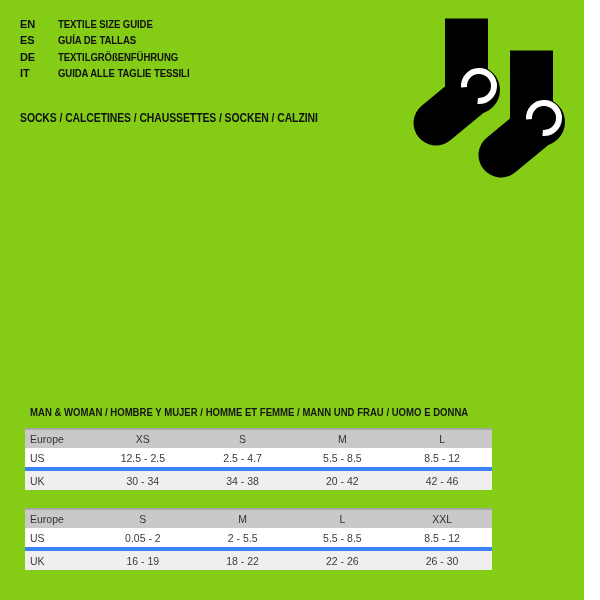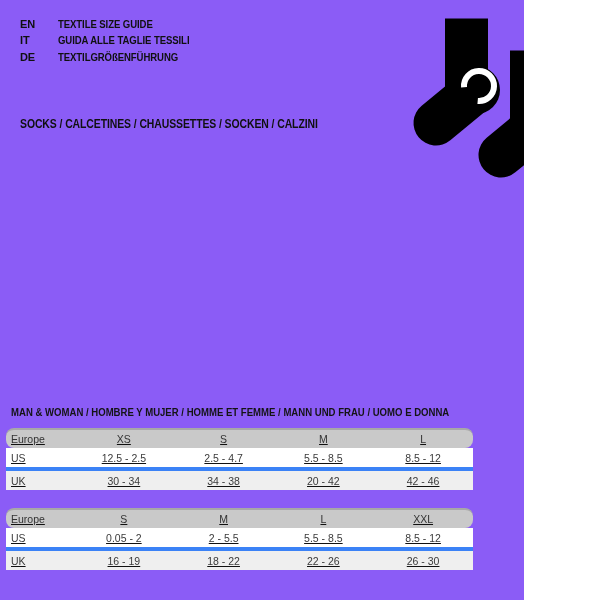--- a/index.html
+++ b/index.html
@@ -1,62 +1,66 @@
 <!DOCTYPE html>
 <html><head>
 <meta charset="utf-8">
 <style>
   html,body{margin:0;padding:0;background:#fff;}
   .canvas{
-    position:relative;width:524px;height:600px;background:#8b5cf6;overflow:hidden;
+    position:relative;width:584px;height:600px;background:#84cc16;overflow:hidden;
     font-family:"Liberation Sans",sans-serif;color:#111;
   }
   
   .cond{display:inline-block;transform:scaleX(0.87);transform-origin:0 50%;white-space:nowrap;}
 
   
   .lang-block{position:absolute;left:20px;top:16px;}
   .lang-row{display:flex;align-items:center;height:16.3px;font-size:11px;font-weight:bold;letter-spacing:-0.1px;color:#101010;}
   .lang-code{width:38px;flex:0 0 38px;}
 
   
-  .product-line{position:absolute;left:20px;top:117px;font-size:12px;font-weight:bold;letter-spacing:-0.1px;color:#101010;white-space:nowrap;}
+  .product-line{position:absolute;left:20px;top:111px;font-size:12px;font-weight:bold;letter-spacing:-0.1px;color:#101010;white-space:nowrap;}
 
   
   .socks-svg{position:absolute;left:400px;top:10px;width:180px;height:180px;}
 
   
-  .tbl-section{position:absolute;left:6px;width:467px;text-decoration:underline;}
+  .tbl-section{position:absolute;left:25px;width:467px;}
   .tbl-section.first{top:406px;}
   .tbl-section.second{top:508px;}
   .table-title{font-size:11px;font-weight:bold;line-height:13px;color:#141414;padding-left:5px;margin-bottom:9px;white-space:nowrap;}
   .size-table{width:467px;}
   .t-row{display:grid;grid-template-columns:68px 1fr 1fr 1fr 1fr;align-items:center;height:19px;font-size:10.5px;color:#3a3a3a;background:#ffffff;}
-  .t-row.head{background:#c9c9c9;border-top:2px solid #a8a8a8;color:#333333;height:18px;border-radius:8px;}
+  .t-row.head{background:#c9c9c9;border-top:2px solid #a8a8a8;color:#333333;height:18px;}
   .t-row.alt{background:#efefef;border-top:4px solid #3b82f6;}
   .t-cell{text-align:center;overflow:hidden;}
   .t-cell.lab{text-align:left;padding-left:5px;}
 </style>
 </head>
 <body>
 
 <div class="canvas">
 
   <div class="lang-block">
     <div class="lang-row">
       <span class="lang-code">EN</span>
       <span class="cond">TEXTILE SIZE GUIDE</span>
     </div>
     <div class="lang-row">
-      <span class="lang-code">IT</span>
-      <span class="cond">GUIDA ALLE TAGLIE TESSILI</span>
+      <span class="lang-code">ES</span>
+      <span class="cond">GUÍA DE TALLAS</span>
     </div>
     <div class="lang-row">
       <span class="lang-code">DE</span>
       <span class="cond">TEXTILGRÖßENFÜHRUNG</span>
+    </div>
+    <div class="lang-row">
+      <span class="lang-code">IT</span>
+      <span class="cond">GUIDA ALLE TAGLIE TESSILI</span>
     </div>
   </div>
 
   <div class="product-line">
     <span class="cond">SOCKS / CALCETINES / CHAUSSETTES / SOCKEN / CALZINI</span>
   </div>
 
   <svg class="socks-svg" viewBox="0 0 180 180" xmlns="http://www.w3.org/2000/svg" aria-hidden="true">
     <g id="sock-shape" fill="#000000">
       <rect x="45" y="8.5" width="43" height="72"></rect>

